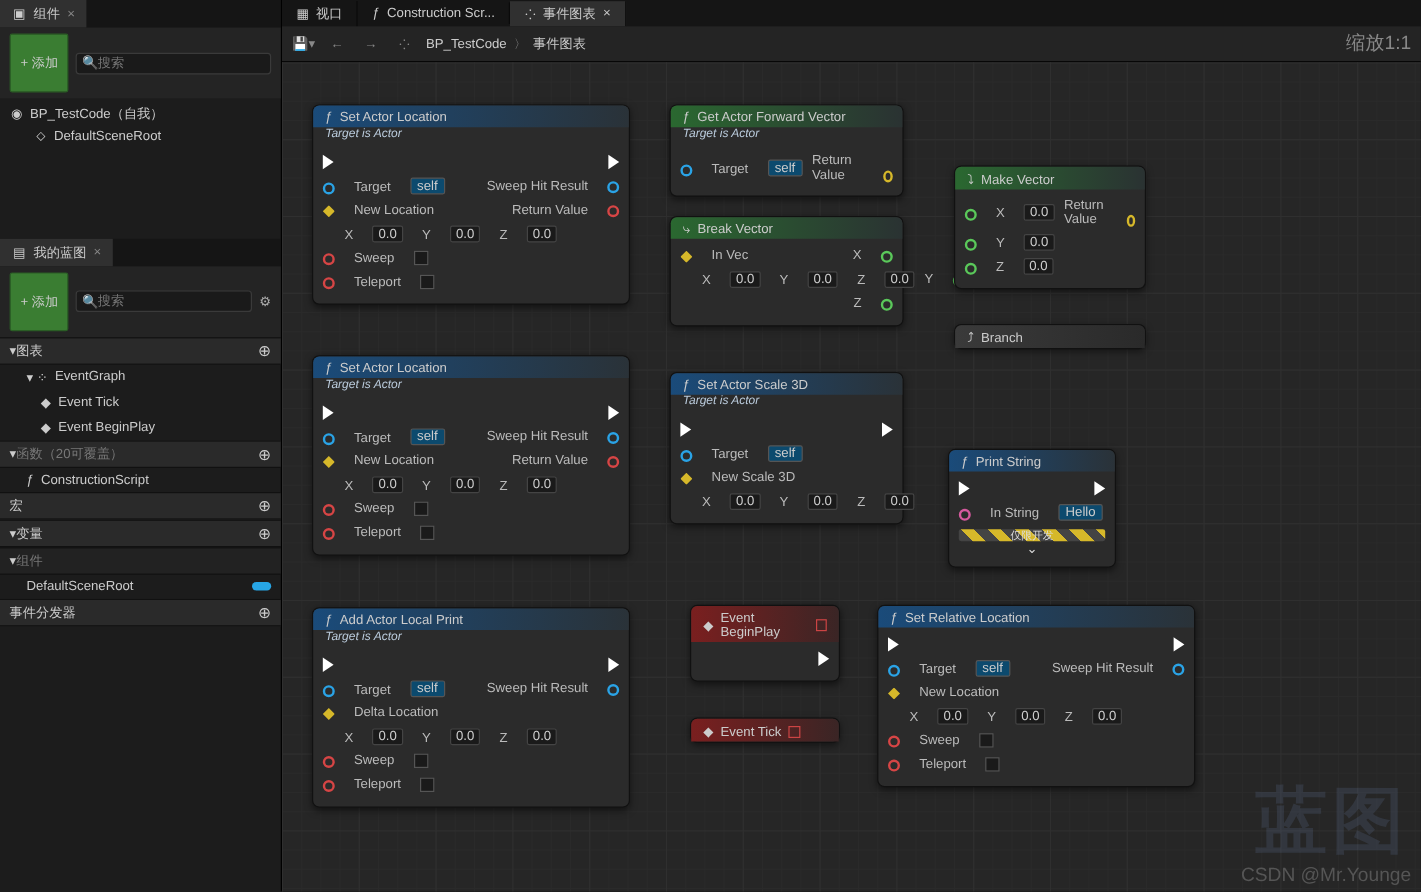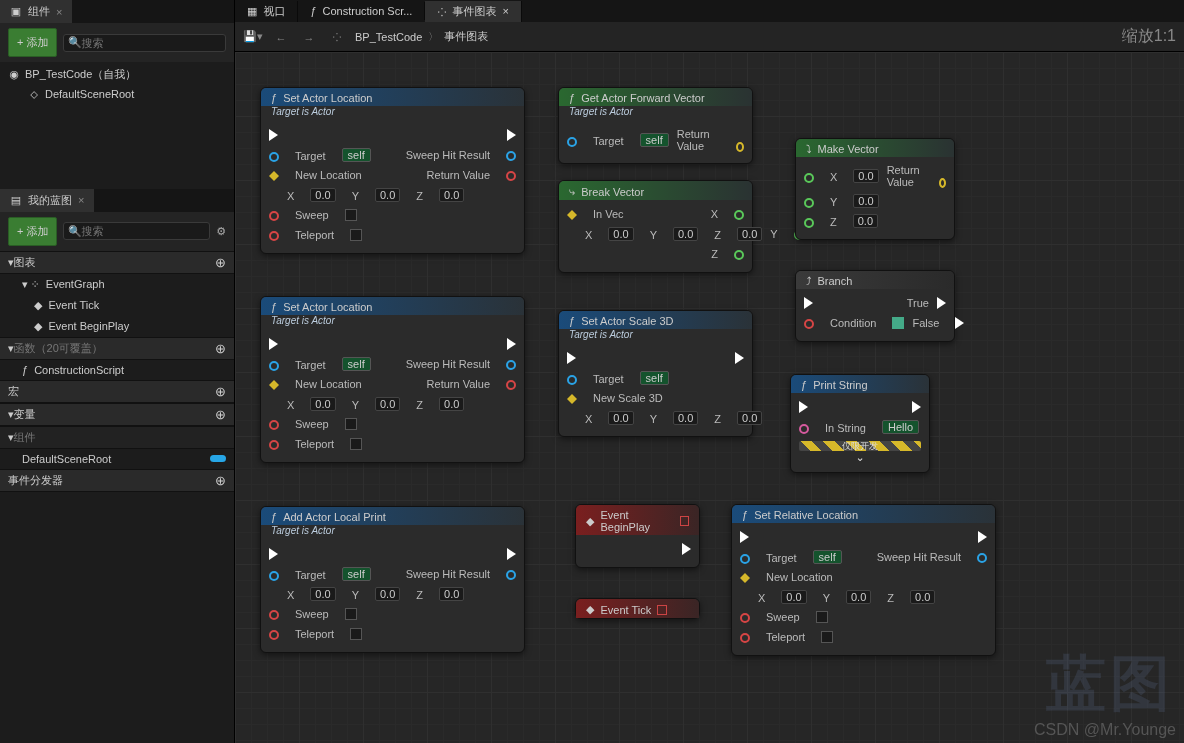--- a/index.html
+++ b/index.html
@@ -3,21 +3,21 @@
 <meta charset="utf-8">
 <style>
   * { box-sizing: border-box; margin: 0; padding: 0; font-family: "Segoe UI", Tahoma, sans-serif; font-size: 11px; color: #ccc; }
   body { background: #1a1a1a; width: 1184px; height: 743px; overflow: hidden; display: flex; }
   
   .left { width: 235px; background: #1c1c1c; display: flex; flex-direction: column; border-right: 1px solid #000; }
   .panel-tab { display: flex; align-items: center; background: #151515; }
   .panel-tab .tab { display: flex; align-items: center; gap: 6px; padding: 4px 10px; background: #303030; }
   .panel-tab .tab .close { color: #888; cursor: pointer; }
   .toolbar { display: flex; align-items: center; gap: 6px; padding: 5px 8px; background: #242424; }
-  .add-btn { background: #3a7d32; border: 1px solid #2a5d25; border-radius: 2px; padding: 6px 8px; color: #e5e5e5; display: flex; align-items: center; gap: 4px; cursor: pointer; }
+  .add-btn { background: #3a7d32; border: 1px solid #2a5d25; border-radius: 2px; padding: 16px 8px; color: #e5e5e5; display: flex; align-items: center; gap: 4px; cursor: pointer; }
   .search-box { flex: 1; display: flex; align-items: center; background: #1a1a1a; border: 1px solid #3a3a3a; border-radius: 3px; padding: 2px 5px; }
   .search-box input { background: transparent; border: none; outline: none; color: #aaa; width: 100%; }
   .gear { color: #aaa; cursor: pointer; }
   .tree { padding: 2px 0; flex: 0 0 auto; }
   .tree-row { display: flex; align-items: center; gap: 5px; padding: 3px 8px; }
   .tree-row.indent1 { padding-left: 28px; }
   .spacer { flex: 1; }
   .section-hdr { display: flex; align-items: center; background: #2a2a2a; padding: 3px 8px; border-top: 1px solid #111; border-bottom: 1px solid #111; }
   .section-hdr .plus { color: #ccc; font-size: 13px; cursor: pointer; }
   .sub-item { padding: 4px 8px 4px 22px; display: flex; align-items: center; gap: 6px; }
@@ -61,21 +61,21 @@
   .pin-exec { width: 0; height: 0; border-top: 6px solid transparent; border-bottom: 6px solid transparent; border-left: 9px solid #fff; display: inline-block; }
   .c-blue { color: #2aa3e6; }
   .c-red { color: #d64545; }
   .c-yellow { color: #d6b82a; }
   .c-green { color: #5ac85a; }
   .c-pink { color: #d65a9e; }
   .num-box { background: #1a1a1a; border: 1px solid #444; border-radius: 2px; padding: 0 4px; min-width: 24px; text-align: center; display: inline-block; }
   .lbl { color: #bbb; }
   .chk { width: 12px; height: 12px; border: 1px solid #555; background: #1a1a1a; display: inline-block; }
   .chk.on { background: #4a8; border-color:#4a8; }
-  .tag { border: 1px solid #555; border-radius: 2px; padding: 0 5px; background: #14532d; }
+  .tag { border: 1px solid #555; border-radius: 2px; padding: 0 5px; background: #0c4a6e; }
   .struct { width: 10px; height: 10px; background: #555; clip-path: polygon(50% 0,100% 50%,50% 100%,0 50%); display: inline-block; }
   .struct.yellow { background: #d6b82a; }
   .warn { background: repeating-linear-gradient(45deg,#444 0 8px,#d6b82a 8px 16px); height: 10px; margin-top: 4px; border-radius: 2px; text-align: center; font-size: 9px; color:#ddd; line-height:10px;}
   .expand { text-align: center; color: #ddd; }
   .bp-arrow { color:#eee; font-size:10px; }
   .footer { position: absolute; bottom: 4px; right: 8px; color: #555; font-size: 16px; }
   .bottom-watermark { position:absolute; bottom:18px; right:10px; font-size:60px; font-weight:bold; color:rgba(120,150,200,0.15); letter-spacing:4px;}
 </style>
 </head>
 <body>
@@ -354,20 +354,26 @@
               <span class="pin c-blue"></span>
               <span class="lbl">Target</span>
               <span class="tag">self</span>
             </div>
             <div class="row-right">
               <span class="lbl">Sweep Hit Result</span>
               <span class="pin c-blue"></span>
             </div>
           </div>
         <div class="row">
+            <div class="row-left">
+              <span class="struct yellow"></span>
+              <span class="lbl">Delta Location</span>
+            </div>
+          </div>
+        <div class="row">
             <div class="row-left" style="padding-left:18px">
               <span class="lbl">X</span>
               <span class="num-box">0.0</span> 
               <span class="lbl">Y</span>
               <span class="num-box">0.0</span> 
               <span class="lbl">Z</span>
               <span class="num-box">0.0</span>
             </div>
           </div>
         <div class="row">
@@ -518,39 +524,20 @@
             </div>
           </div>
       </div>
     </div>
 
     <div class="node" style="left:560px; top:218px; width:160px;">
       <div class="node-hd hd-gray">
           <span>⤴</span>
           <span>Branch</span>
         </div>
-      <div class="node-body">
-        <div class="row">
-            <span class="pin-exec"></span>
-            <div class="spacer"></div>
-            <span class="lbl">True</span>
-            <span class="pin-exec"></span>
-          </div>
-        <div class="row">
-            <div class="row-left">
-              <span class="pin c-red"></span>
-              <span class="lbl">Condition</span>
-              <span class="chk on"></span>
-            </div>
-            <div class="row-right">
-              <span class="lbl">False</span>
-              <span class="pin-exec"></span>
-            </div>
-          </div>
-      </div>
     </div>
 
     <div class="node" style="left:555px; top:322px; width:140px;">
       <div class="node-hd hd-blue">
           <span>ƒ</span>
           <span>Print String</span>
         </div>
       <div class="node-body">
         <div class="row">
             <span class="pin-exec"></span>

